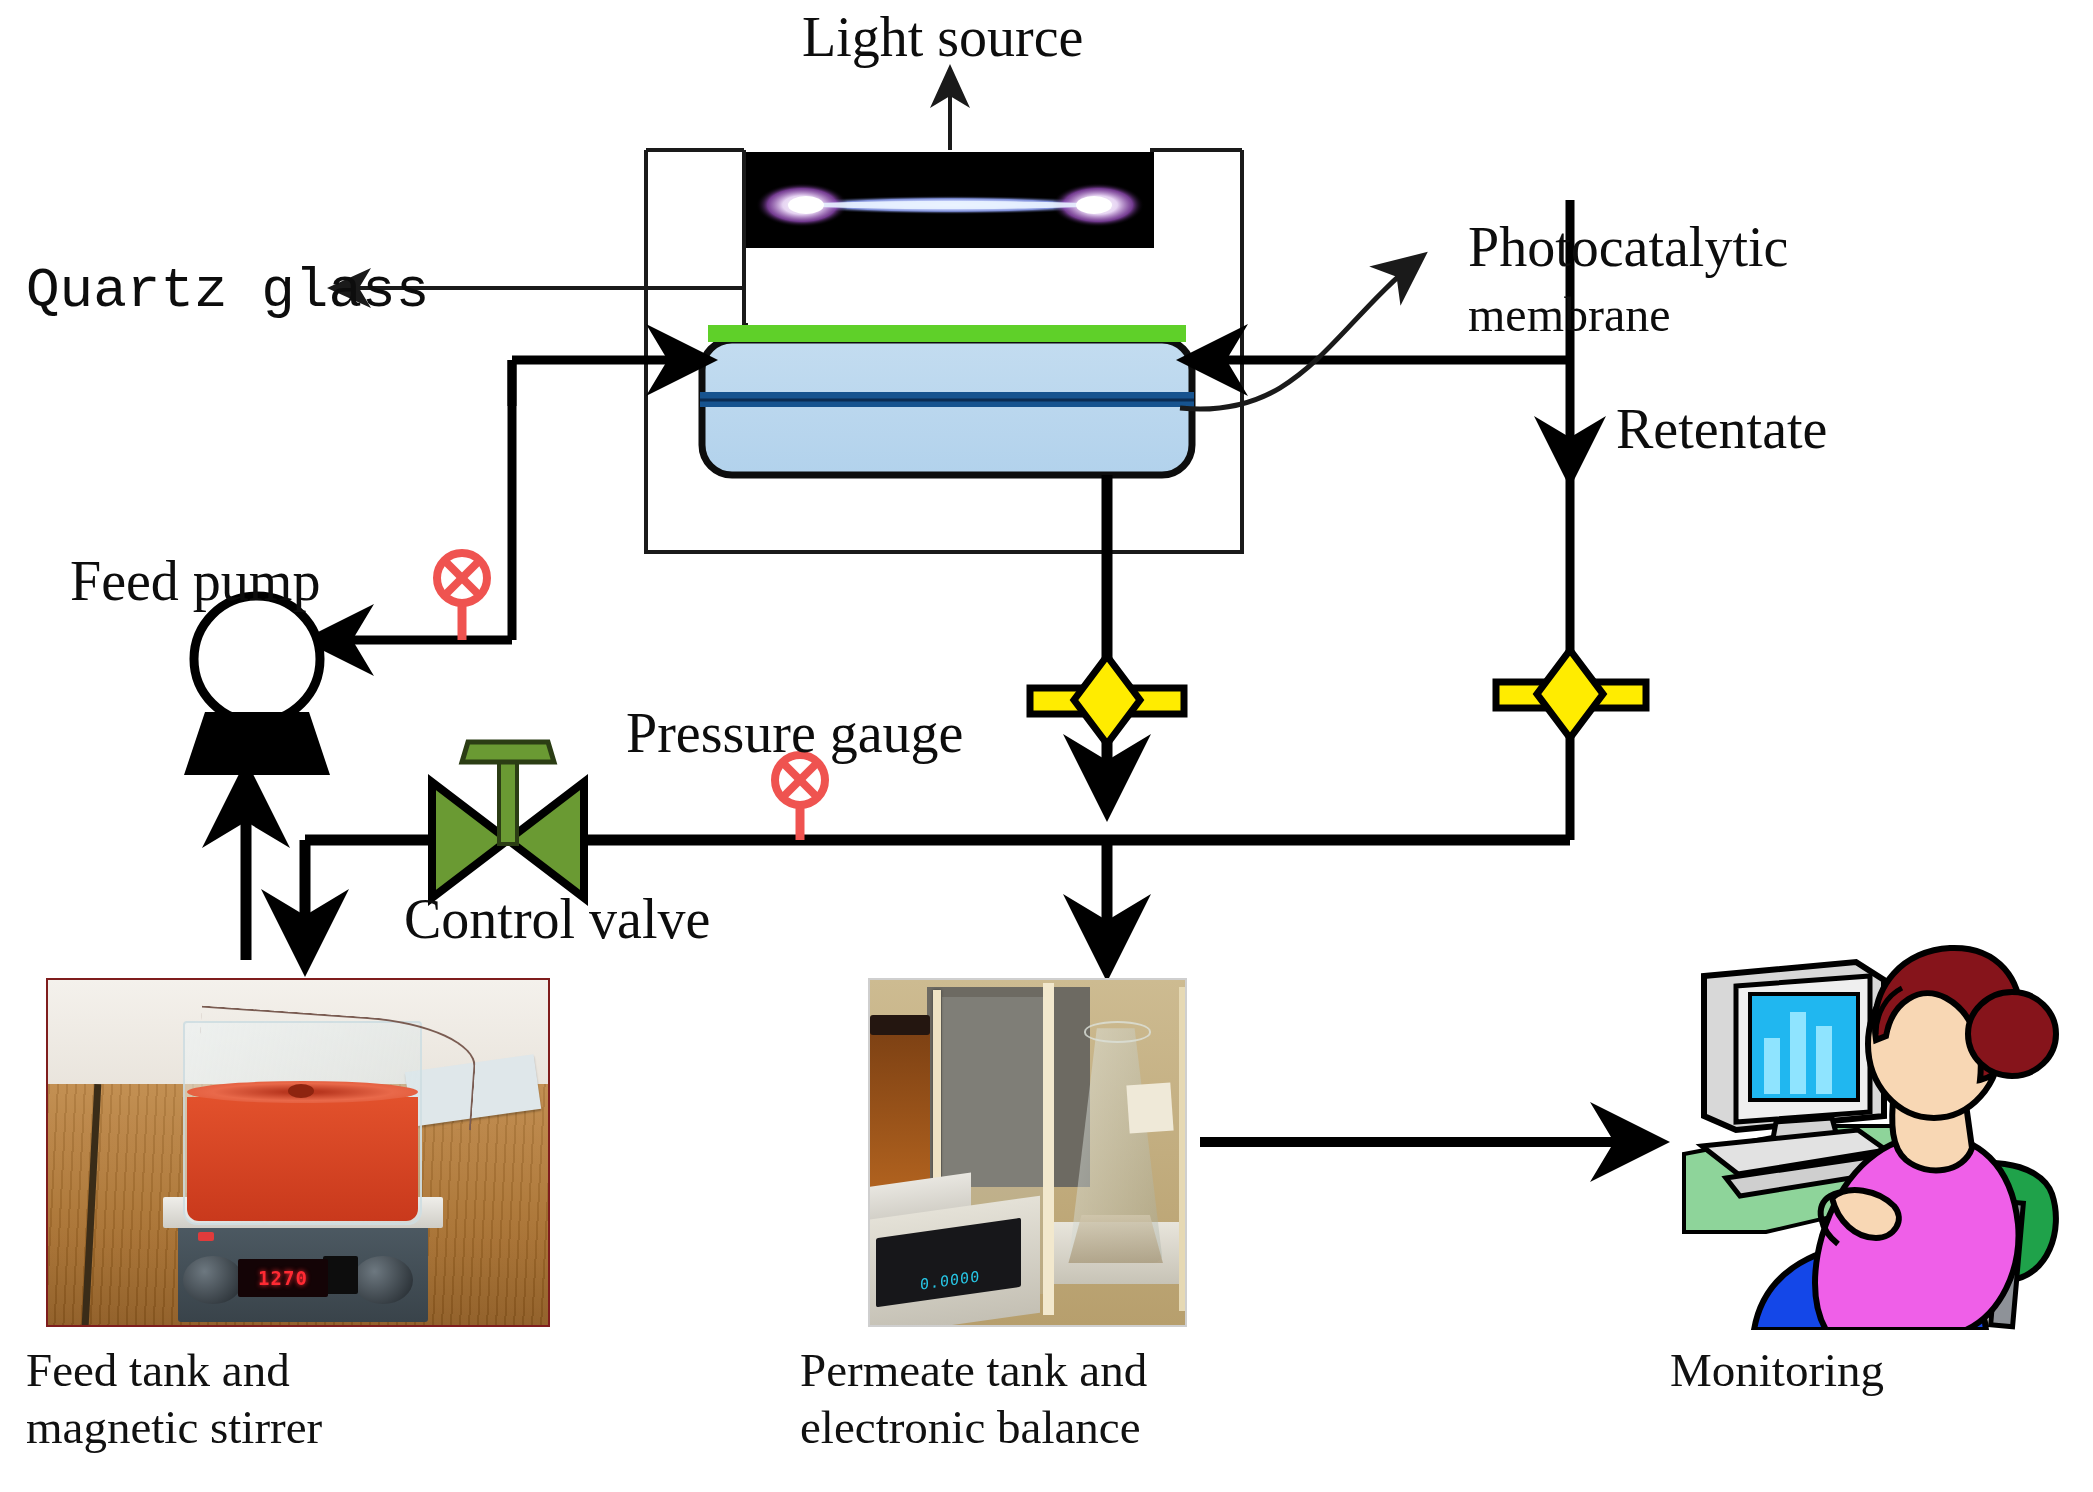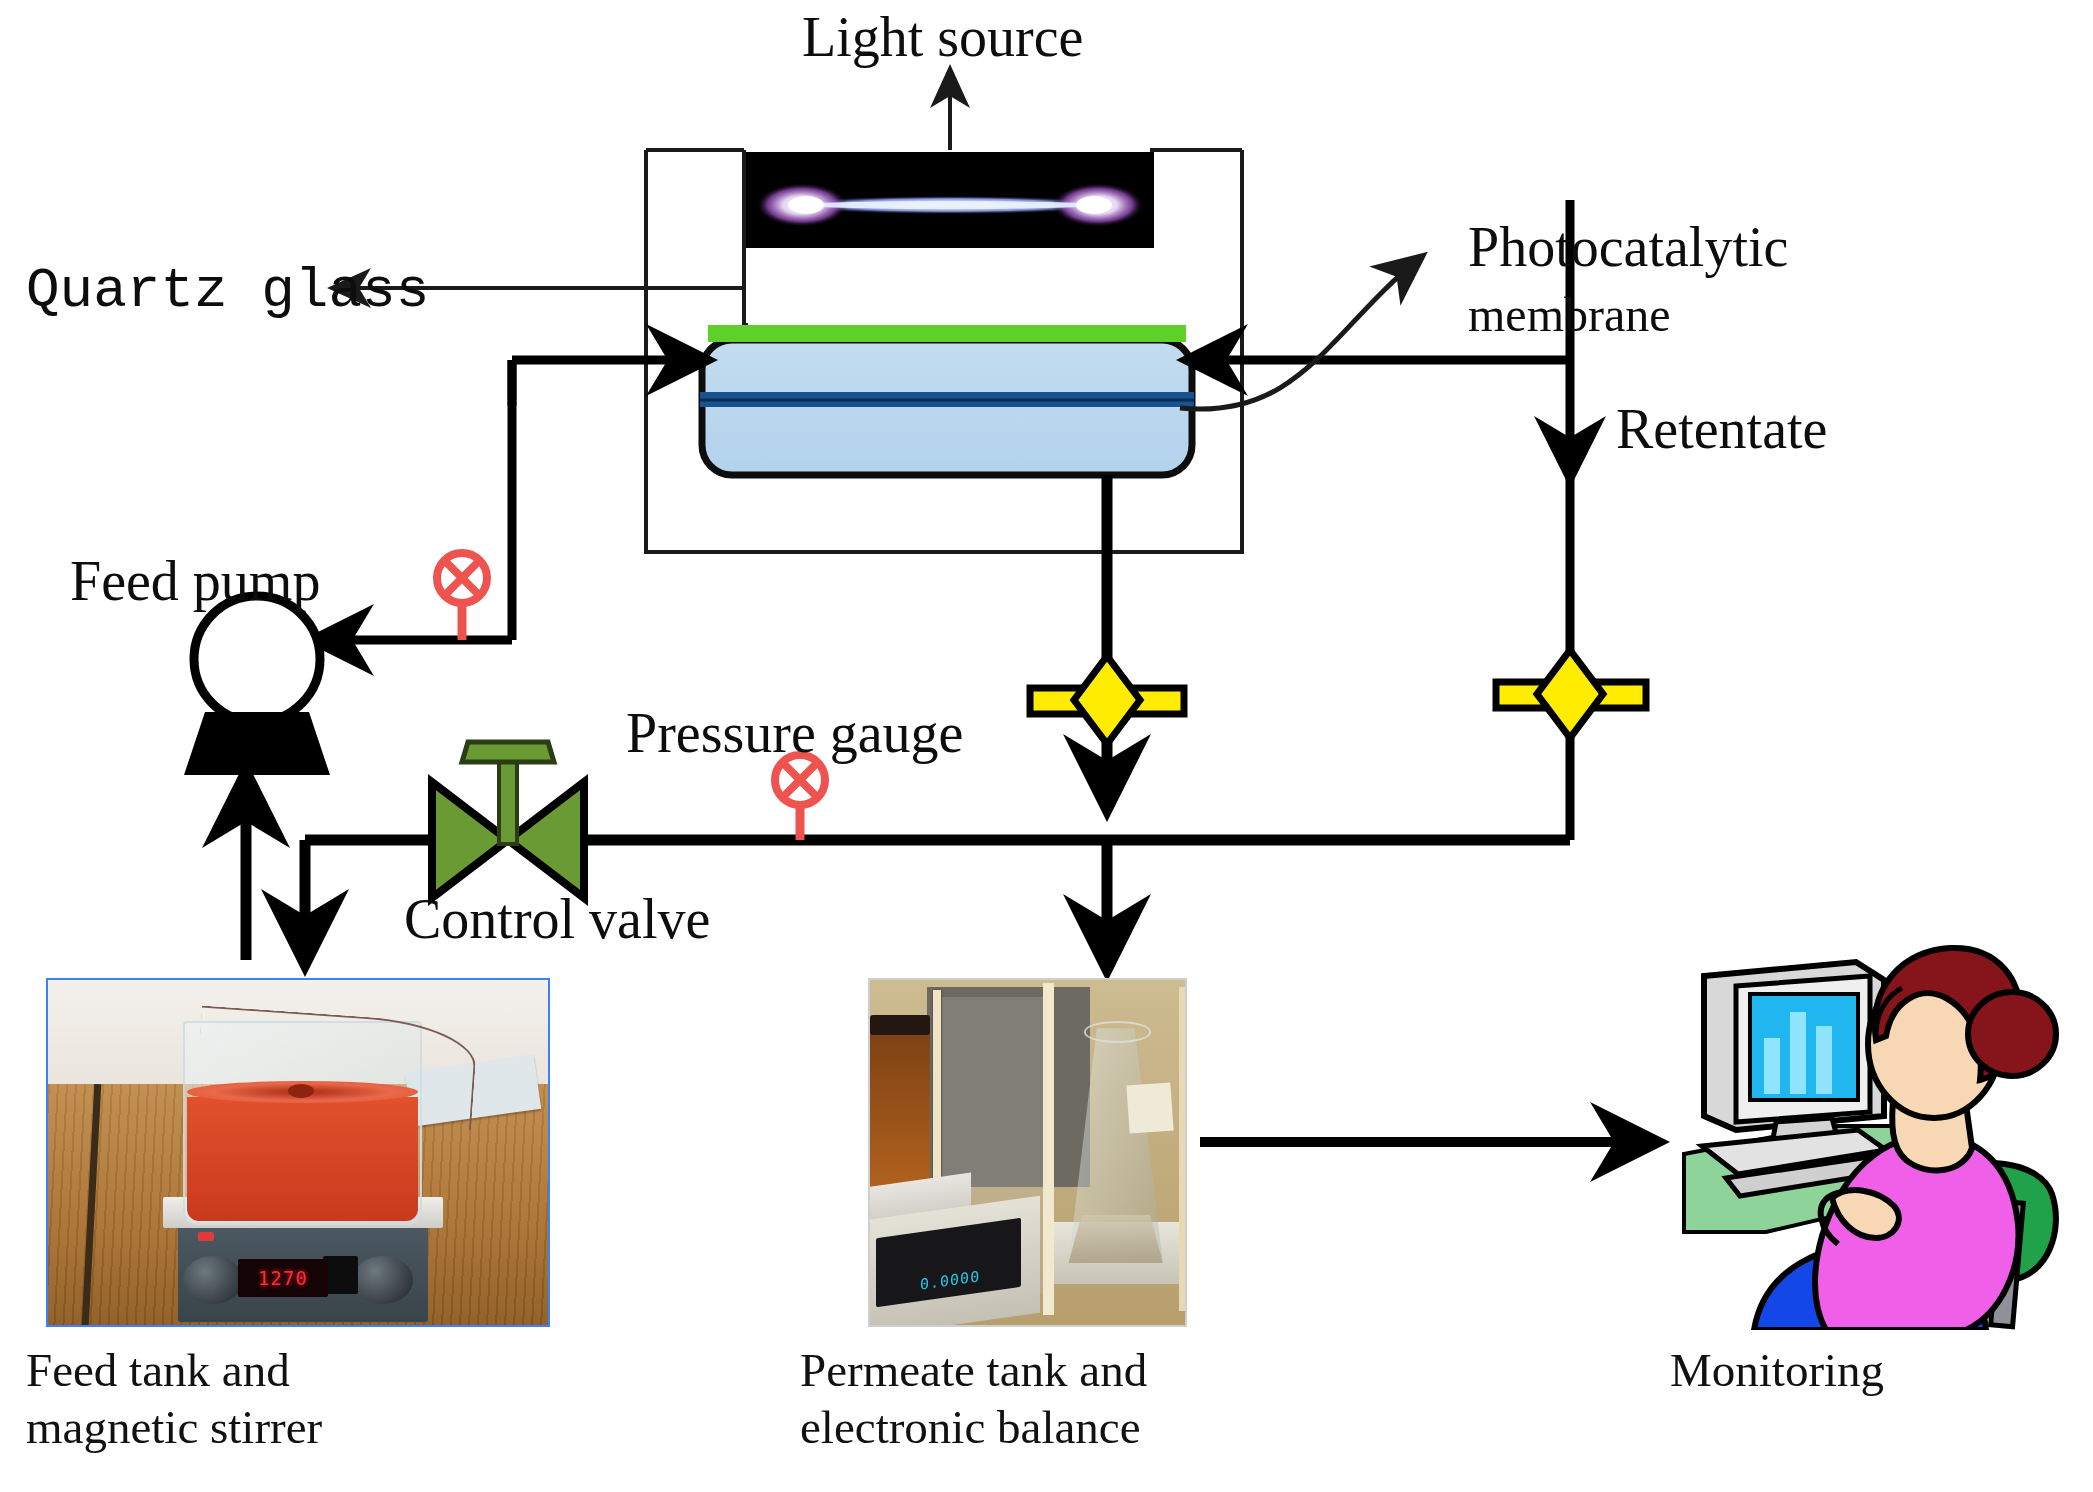--- a/index.html
+++ b/index.html
@@ -6,21 +6,21 @@
   body{width:2093px;height:1492px;position:relative;overflow:hidden;
        font-family:"Liberation Serif","DejaVu Serif",serif;color:#111;}
   .stage{position:absolute;left:0;top:0;width:2093px;height:1492px;}
   .lbl{position:absolute;white-space:nowrap;font-family:"Liberation Serif",serif;
        color:#0d0d0d;line-height:1.12;}
   svg.layer{position:absolute;left:0;top:0;width:2093px;height:1492px;pointer-events:none;}
   .photo{position:absolute;overflow:hidden;border:1px solid #b9b9b9;background:#fff;}
   .cap{position:absolute;text-align:left;font-size:47px;line-height:1.22;}
 
   
-  #feedPhoto{left:46px;top:978px;width:500px;height:345px;border:2px solid #3b82f6;}
+  #feedPhoto{left:46px;top:978px;width:500px;height:345px;border:2px solid #7f1d1d;font-weight:bold;}
   .ft-wallback{position:absolute;left:0;top:0;width:100%;height:32%;
        background:linear-gradient(#f4f1ec,#e9e4dc);}
   .ft-desk{position:absolute;left:0;top:30%;width:100%;height:70%;
        background:linear-gradient(#c08a4a,#a8702f 60%,#8d5a21);}
   .ft-deskgrain{position:absolute;left:0;top:30%;width:100%;height:70%;
        background:repeating-linear-gradient(93deg,rgba(0,0,0,.07) 0 2px,rgba(255,255,255,.05) 2px 9px);}
   .ft-rod{position:absolute;left:8%;top:30%;width:7px;height:70%;
        background:#3a2c18;transform:rotate(3deg);}
   .ft-paper{position:absolute;right:2%;top:24%;width:26%;height:16%;
        background:#dfe7ea;transform:rotate(-8deg);box-shadow:0 2px 2px rgba(0,0,0,.25);}

